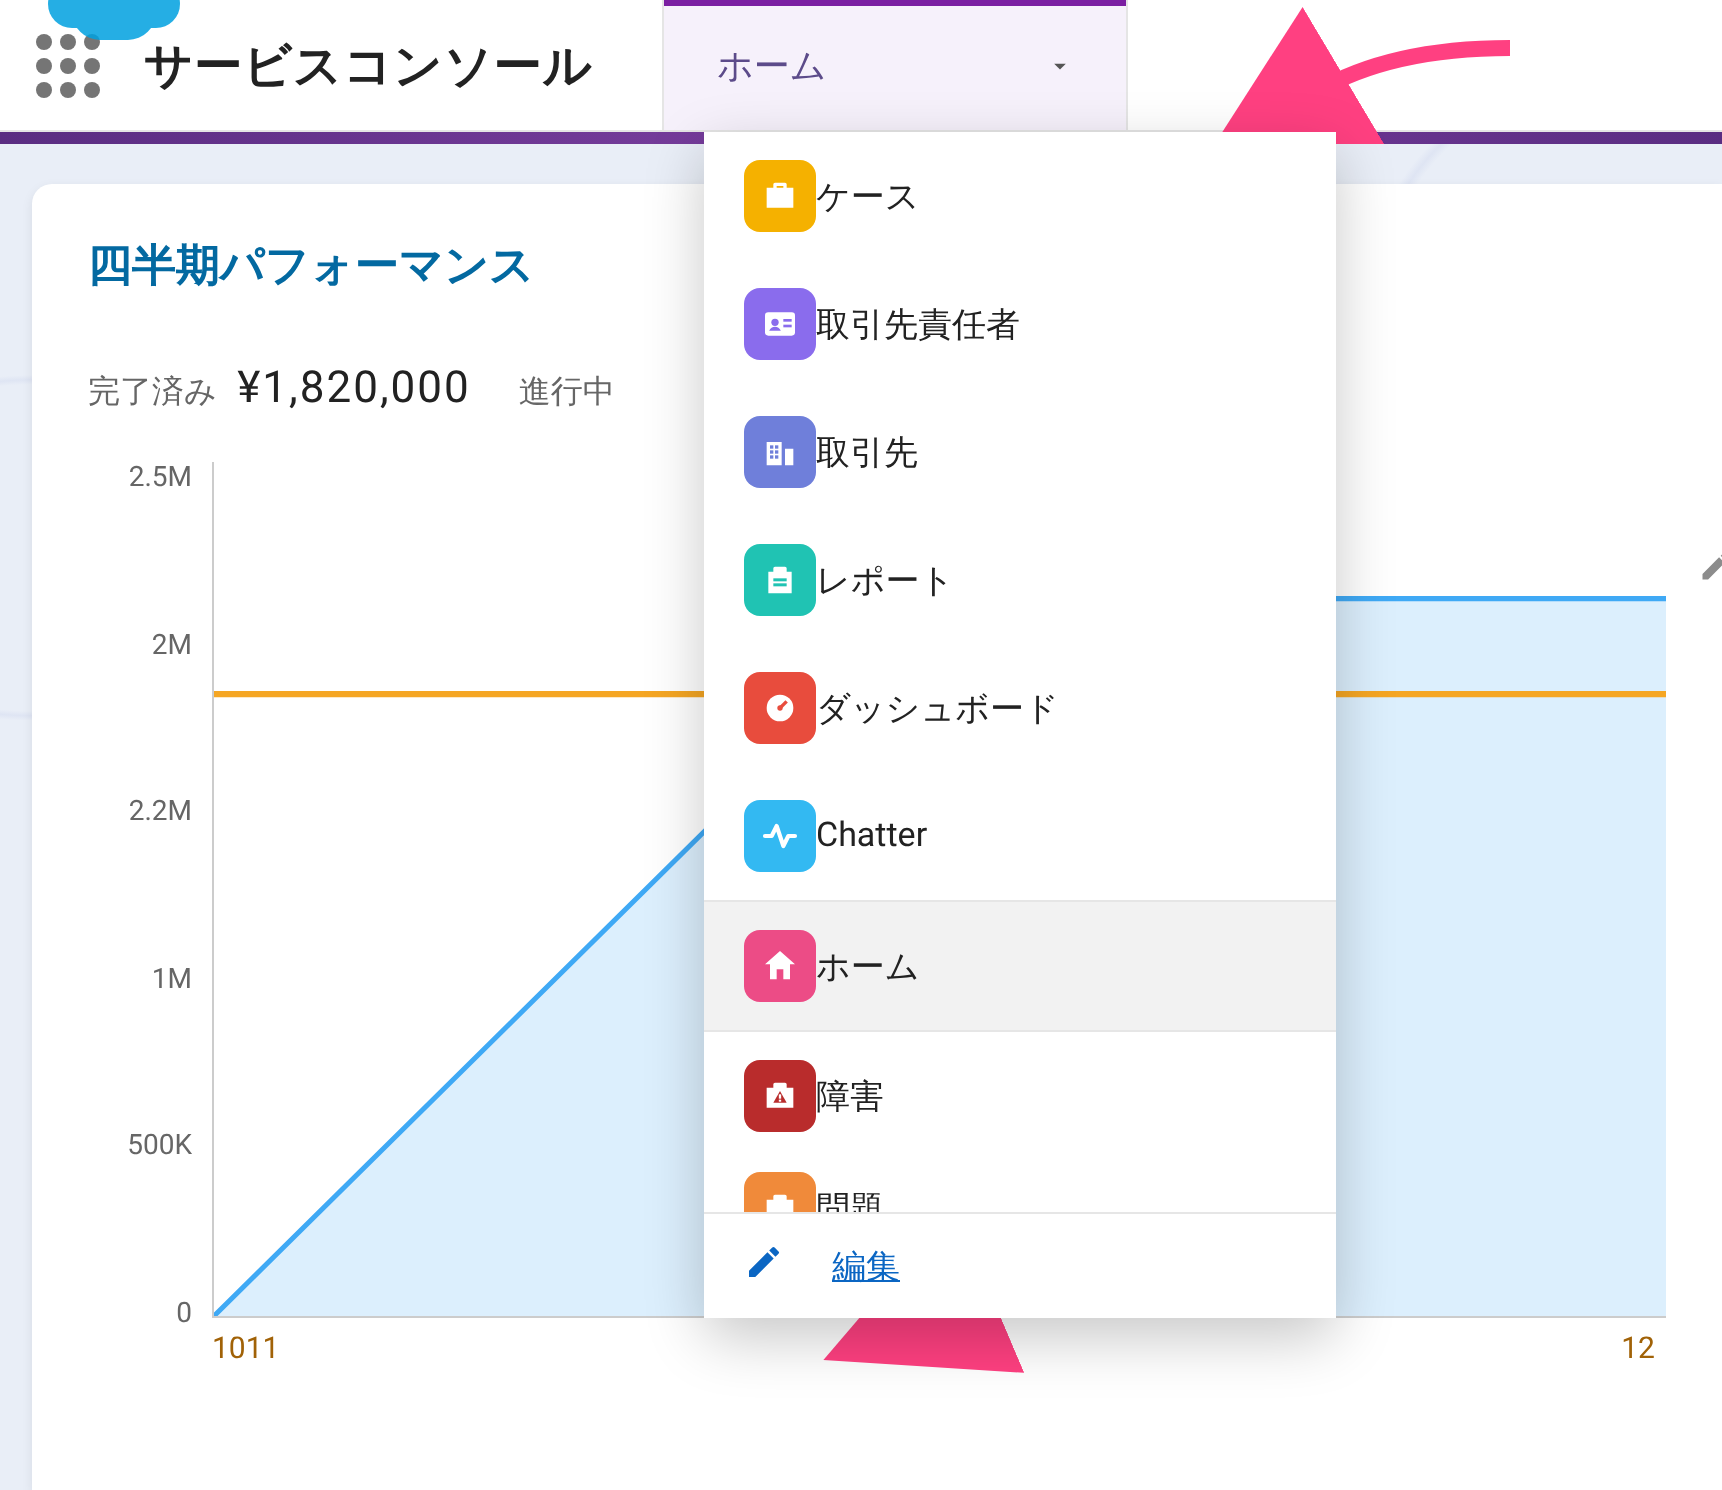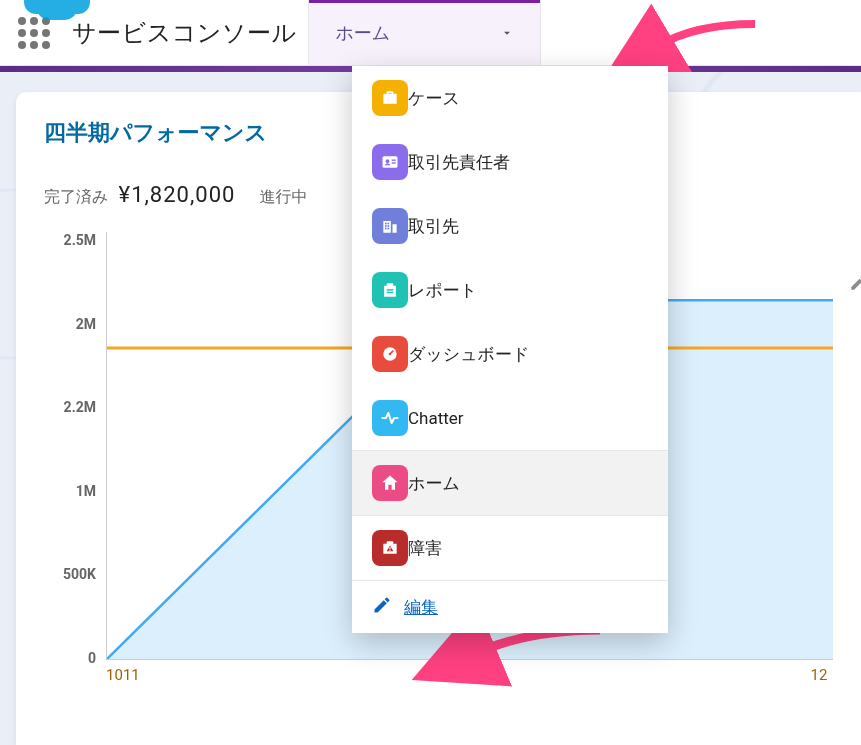--- a/index.html
+++ b/index.html
@@ -42,23 +42,23 @@
     grid-template-rows: repeat(3, 8px);
     gap: 4px;
     margin-right: 22px;
   }
   .app-launcher span {
     width: 8px; height: 8px; border-radius: 50%; background: #757575;
   }
   .app-title {
     font-size: 24px;
     color: #222;
-    font-weight: 400;
+    font-weight: 700;
     letter-spacing: .5px;
-    margin-right: 12px;
+    margin-right: 35px;
   }
 
   .tabset {
     display: flex;
     height: 100%;
     align-items: stretch;
   }
   .tab {
     position: relative;
     display: flex;
@@ -140,21 +140,21 @@
   
   .chart-area {
     position: relative;
     height: 470px;
     margin-top: 12px;
   }
   .y-ticks {
     position: absolute; left: 0; top: 0; bottom: 36px;
     width: 58px;
     display: flex; flex-direction: column; justify-content: space-between;
-    font-size: 14px; color: #666; text-align: right; font-weight: bold;
+    font-size: 14px; color: #666; text-align: right;
   }
   .y-ticks div { transform: translateY(6px); padding-right: 6px; }
   .plot {
     position: absolute;
     left: 62px; right: 0; top: 6px; bottom: 36px;
     border-left: 1px solid #ccc;
     border-bottom: 1px solid #ccc;
   }
   .x-ticks {
     position: absolute; left: 62px; right: 0; bottom: 0;
@@ -199,21 +199,21 @@
     width: 36px; height: 36px; border-radius: 8px;
     display: inline-flex; align-items: center; justify-content: center;
     flex-shrink: 0;
   }
   .dd-icon svg { width: 20px; height: 20px; fill: #fff; }
   .dd-footer {
     border-top: 1px solid #e6e6e6;
     padding: 14px 20px;
     display: flex;
     align-items: center;
-    gap: 12px;
+    gap: 24px;
     background:#fff;
   }
   .dd-footer .pen { color: #0b66c3; }
   .dd-footer a {
     color: #0b66c3;
     font-size: 17px;
     text-decoration: underline;
   }
 
 </style>
@@ -386,20 +386,28 @@
         <span class="dd-icon" style="background: rgb(185, 44, 44);">
           <svg viewBox="0 0 24 24">
             <path d="M9 4h6a1 1 0 0 1 1 1v2h4v12H4V7h4V5a1 1 0 0 1 1-1z"></path>
             <path d="M12 9l4 7H8z" fill="#B92C2C"></path>
             <rect x="11.3" y="11" width="1.4" height="2.6" fill="#fff"></rect>
             <rect x="11.3" y="14.2" width="1.4" height="1.2" fill="#fff"></rect>
           </svg>
         </span>
         <span>障害</span>
       </div>
+      <div class="dd-item" style="padding-bottom: 0px; height: 34px; overflow: hidden;">
+        <span class="dd-icon" style="background: rgb(240, 138, 58);">
+          <svg viewBox="0 0 24 24">
+            <path d="M9 4h6a1 1 0 0 1 1 1v2h4v12H4V7h4V5a1 1 0 0 1 1-1z"></path>
+          </svg>
+        </span>
+        <span>問題</span>
+      </div>
     </div>
   <div class="dd-footer">
     <span class="pen">
       <svg width="20" height="20" viewBox="0 0 24 24" fill="#0b66c3">
           <path d="M3 17.25V21h3.75L17.81 9.94l-3.75-3.75L3 17.25zM20.71 7.04a1 1 0 0 0 0-1.41l-2.34-2.34a1 1 0 0 0-1.41 0l-1.83 1.83 3.75 3.75 1.83-1.83z"></path>
         </svg>
     </span>
     <a href="#">編集</a>
   </div>
 </div>

